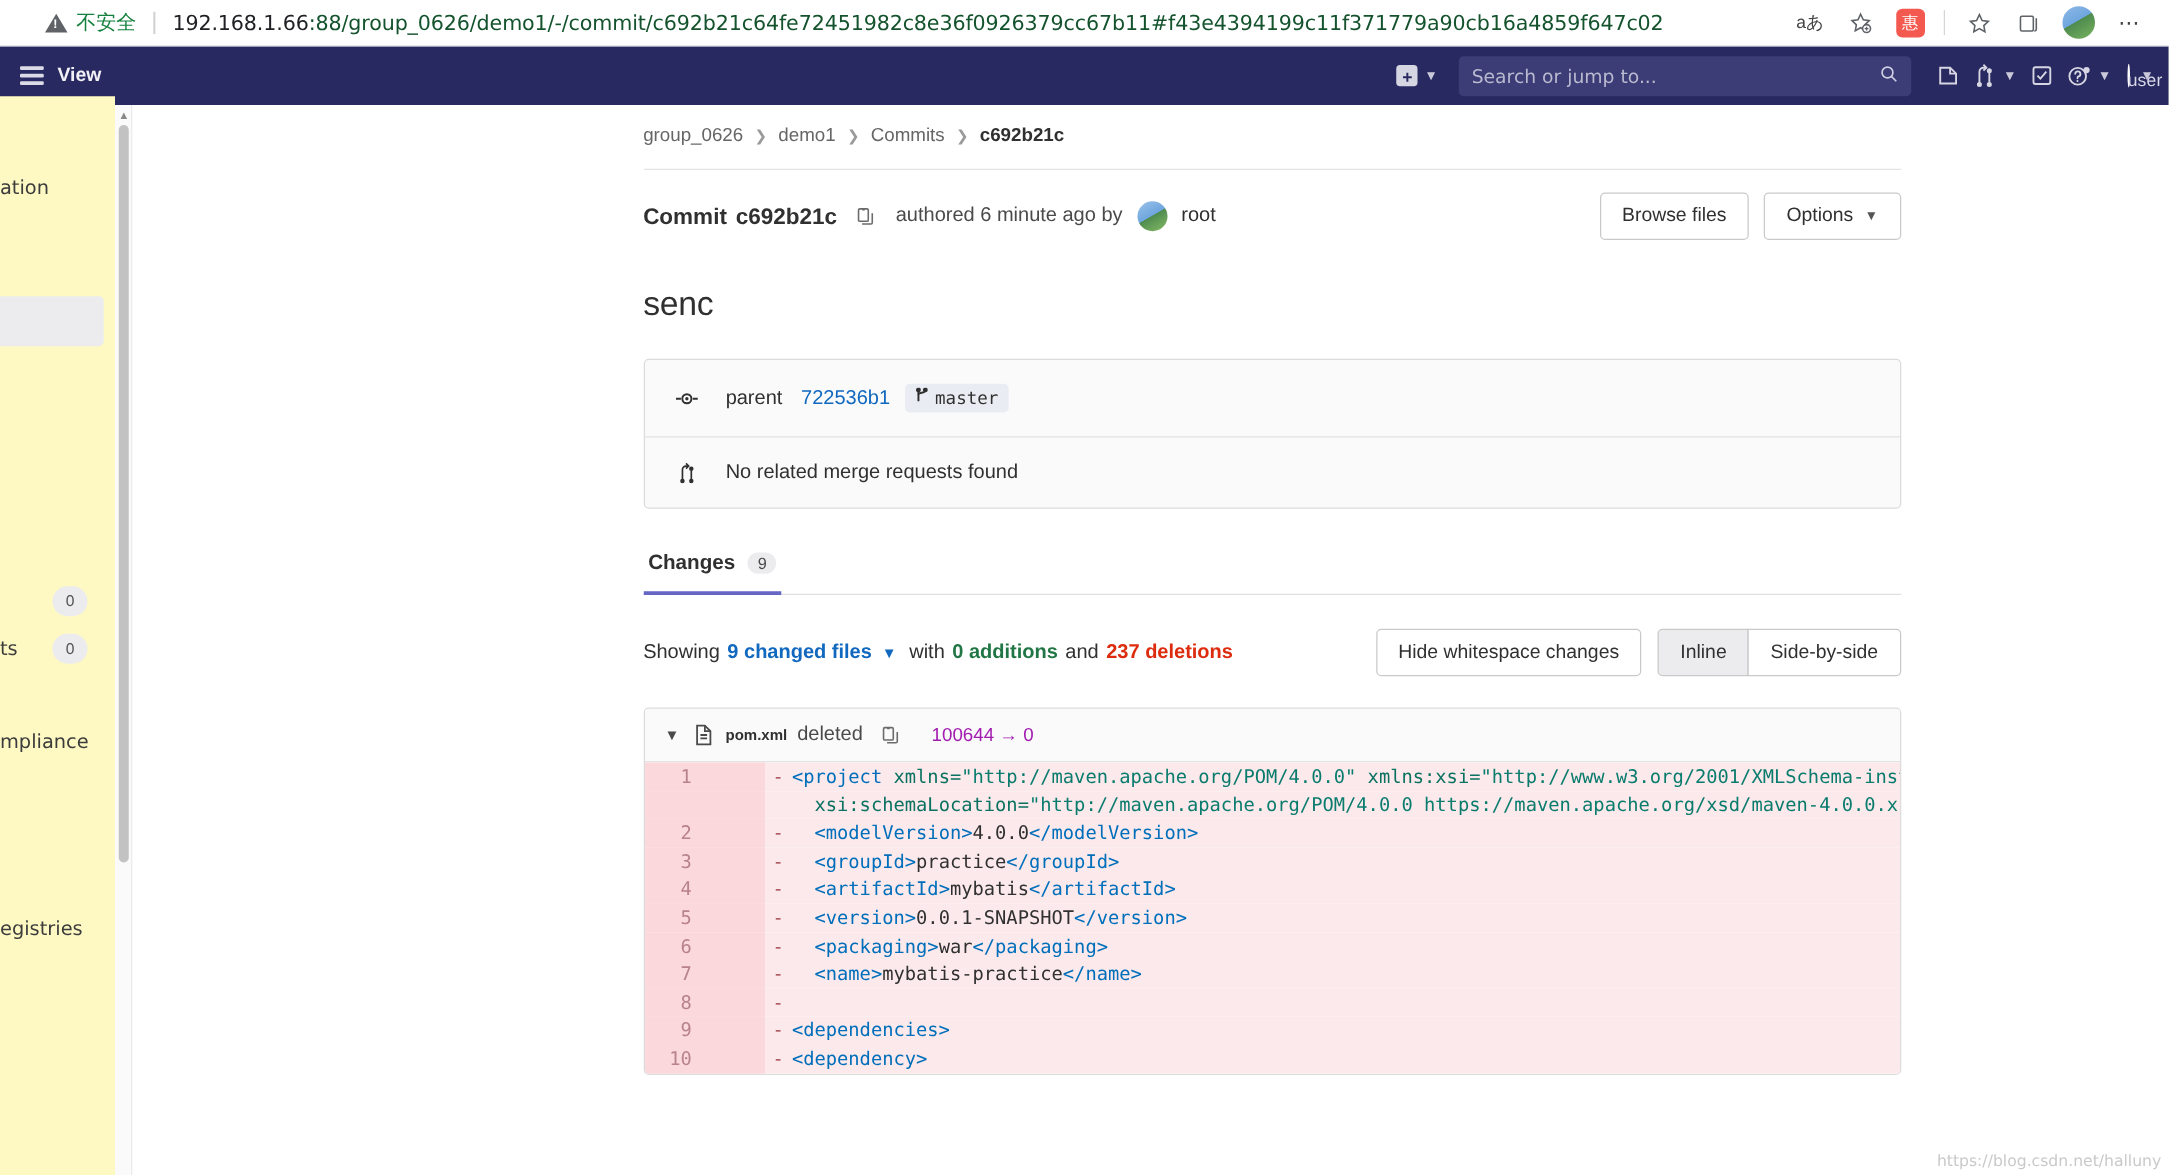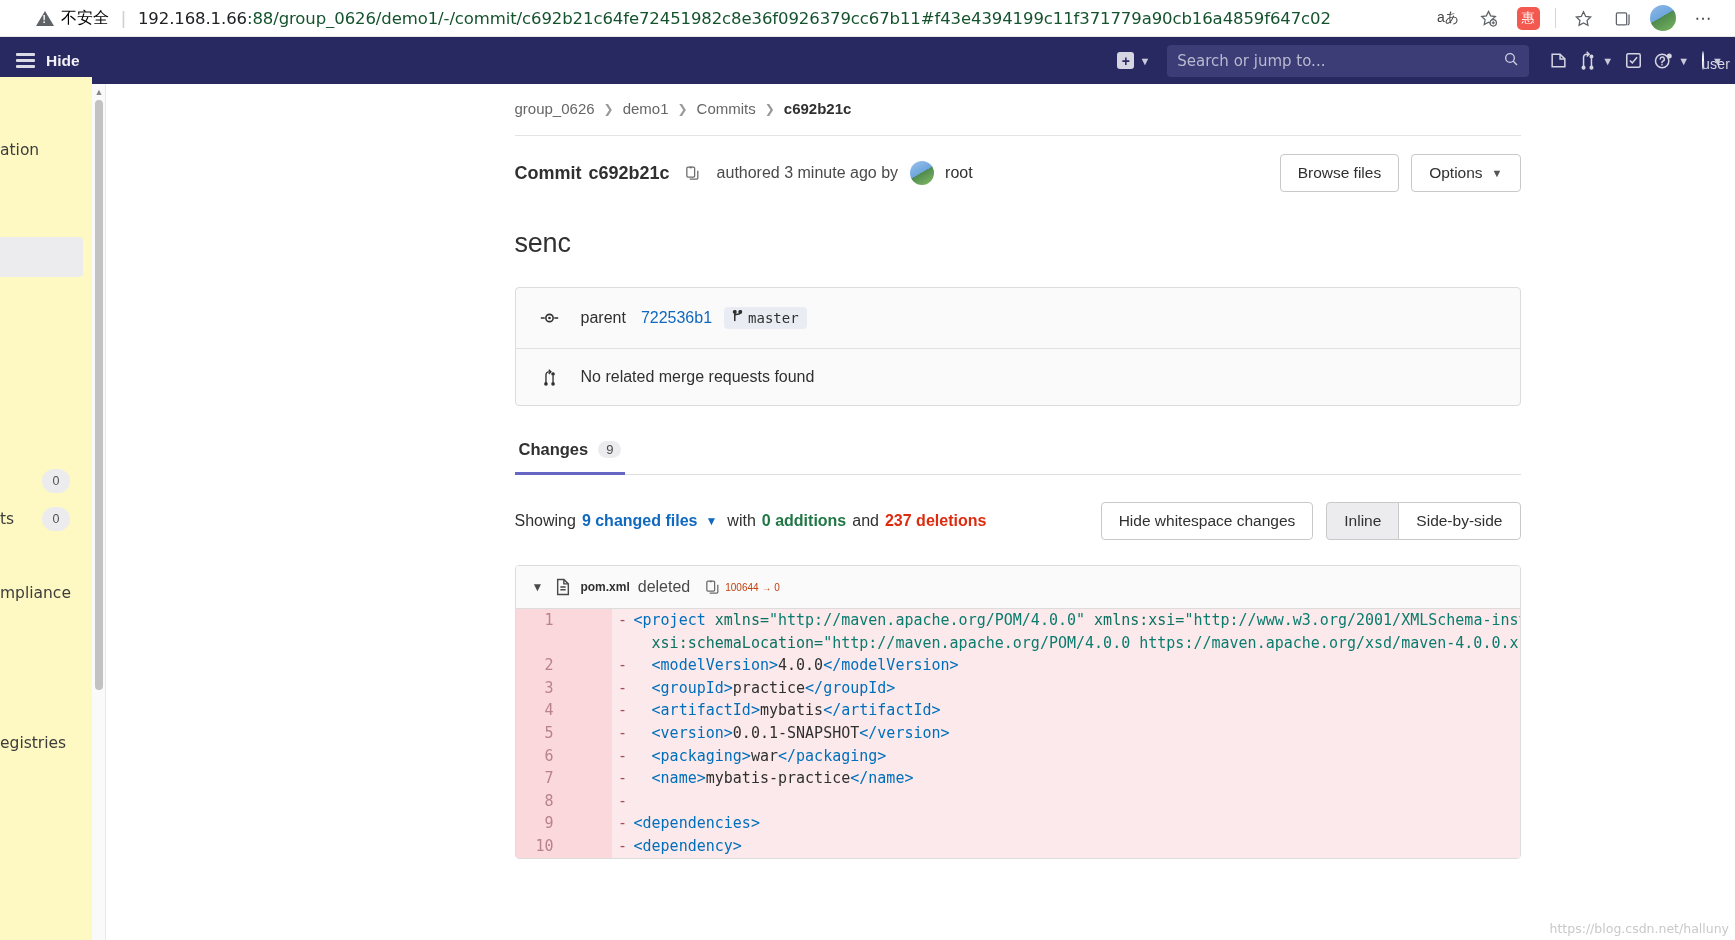--- a/index.html
+++ b/index.html
@@ -15,21 +15,21 @@
   
   .browser-bar{
     height:37px; background:#ffffff; display:flex; align-items:center;
     padding:0 8px; border-bottom:1px solid #e6e6e6; position:relative;
   }
   .warn-block{ display:flex; align-items:center; gap:7px; padding-left:28px; }
   .warn-tri{ width:0;height:0;border-left:9px solid transparent;border-right:9px solid transparent;
              border-bottom:15px solid #5f6368; position:relative;}
   .warn-tri::after{content:"!"; position:absolute; left:-2.5px; top:3px; font-size:10px;
                    color:#fff; font-weight:bold;}
-  .warn-text{ font-size:16px; color:#000000; font-family:"DejaVu Sans", sans-serif;}
+  .warn-text{ font-size:16px; color:#15803d; font-family:"DejaVu Sans", sans-serif;}
   .url-sep{ color:#d0d0d0; margin:0 12px; font-size:19px;}
   .url-wrap{ flex:1; display:flex; align-items:center; min-width:0;}
   .url-text{ font-size:16.5px; color:#202124; white-space:nowrap; overflow:hidden;
              letter-spacing:-0.1px; font-family:"DejaVu Sans", sans-serif;}
   .url-host{ color:#202124; }
   .url-rest{ color:#14532d; }
   .brw-icons{ display:flex; align-items:center; gap:0; padding-right:4px;}
   .bi{ width:40px; height:34px; display:flex; align-items:center; justify-content:center;
        color:#444; font-size:17px;}
   .ext-icon{ width:23px;height:23px;border-radius:5px;background:#f4594f;color:#fff;
@@ -140,21 +140,21 @@
   .seg .btn.sel{ background:#ececef; }
 
   .diff-card{ margin-top:25px; border:1px solid #dcdcdc; border-radius:4px; overflow:hidden;}
   .diff-head{ display:flex; align-items:center; background:#fafafa; padding:12px 16px;
               border-bottom:1px solid #dcdcdc;}
   .chev{ color:#4a4a4a; font-size:12px; margin-right:12px; cursor:pointer;}
   .fileico{ margin-right:9px; color:#4a4a4a; display:inline-flex;}
   .fname{ font-size:12px; font-weight:700; color:#303030;}
   .fstate{ font-size:16px; color:#4a4a4a; margin-left:8px;}
   .fcopy{ margin-left:14px; color:#6b6b6b; cursor:pointer; display:inline-flex;}
-  .fmode{ margin-left:4px; font-size:10px; color:#c2410c;}
+  .fmode{ margin-left:24px; font-size:15px; color:#a21caf;}
   .dh-right{ margin-left:auto; display:flex; align-items:center; gap:12px;}
   .cmt-btn{ width:46px;height:36px;border:1px solid #c9c9c9;border-radius:4px;background:#fff;
             display:flex;align-items:center;justify-content:center;cursor:pointer;color:#4a4a4a;}
 
   .diff-body{ background:#fff; font-family:"DejaVu Sans Mono", monospace; font-size:15px; }
   .dline{ display:flex; min-height:22.6px; background:#fbe9eb; }
   .dnum{ width:52px; text-align:right; padding-right:14px; color:#b8838a; background:#fbd8dc;
          user-select:none; flex:none; line-height:22.6px;}
   .dgut{ width:44px; flex:none; background:#fbd8dc; }
   .dsign{ width:22px; flex:none; color:#a84c55; text-align:center; line-height:22.6px;}
@@ -210,21 +210,21 @@
   </div>
 </div>
 
 <div class="gl-nav">
   <div class="gl-menu">
     <span class="hamb">
         <i></i>
         <i></i>
         <i></i>
       </span>
-    <span class="gl-menu-label">Hide</span>
+    <span class="gl-menu-label">View</span>
   </div>
   <div class="nav-spacer"></div>
 
   <div class="nav-btn">
     <span class="plus-sq">+</span>
     <span class="caret">▼</span>
   </div>
 
   <div class="search-box">
     <span class="search-ph">Search or jump to...</span>
@@ -309,21 +309,21 @@
     <div class="commit-row">
       <span class="commit-title">Commit</span>
       <span class="commit-title" style="margin-left:7px">c692b21c</span>
       <span class="copy-ico">
         <svg width="17" height="17" viewBox="0 0 24 24" fill="none" stroke="#6b6b6b" stroke-width="1.8">
             <rect x="4" y="3" width="11" height="14" rx="1.6"></rect>
             <path d="M8 20h10a1.5 1.5 0 0 0 1.5-1.5V8"></path>
             <path d="M8 3.5h3" stroke-width="2.4"></path>
           </svg>
       </span>
-      <span class="commit-meta">authored 3 minute ago by</span>
+      <span class="commit-meta">authored 6 minute ago by</span>
       <span class="author-av"></span>
       <span class="author-name">root</span>
 
       <div class="commit-actions">
         <div class="btn">
           <span>Browse files</span>
         </div>
         <div class="btn">
           <span>Options</span>
           <span class="cv">▼</span>

